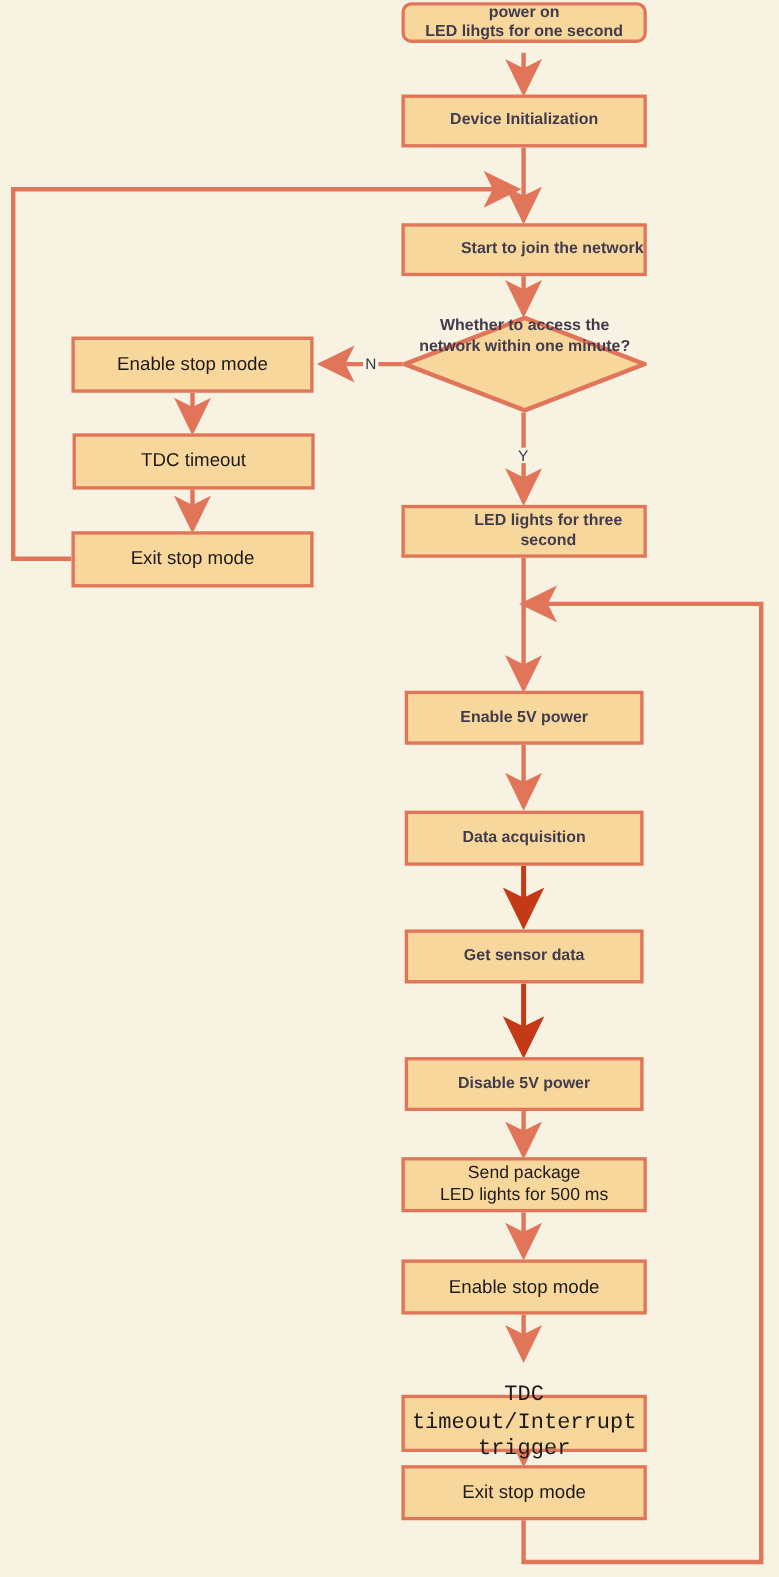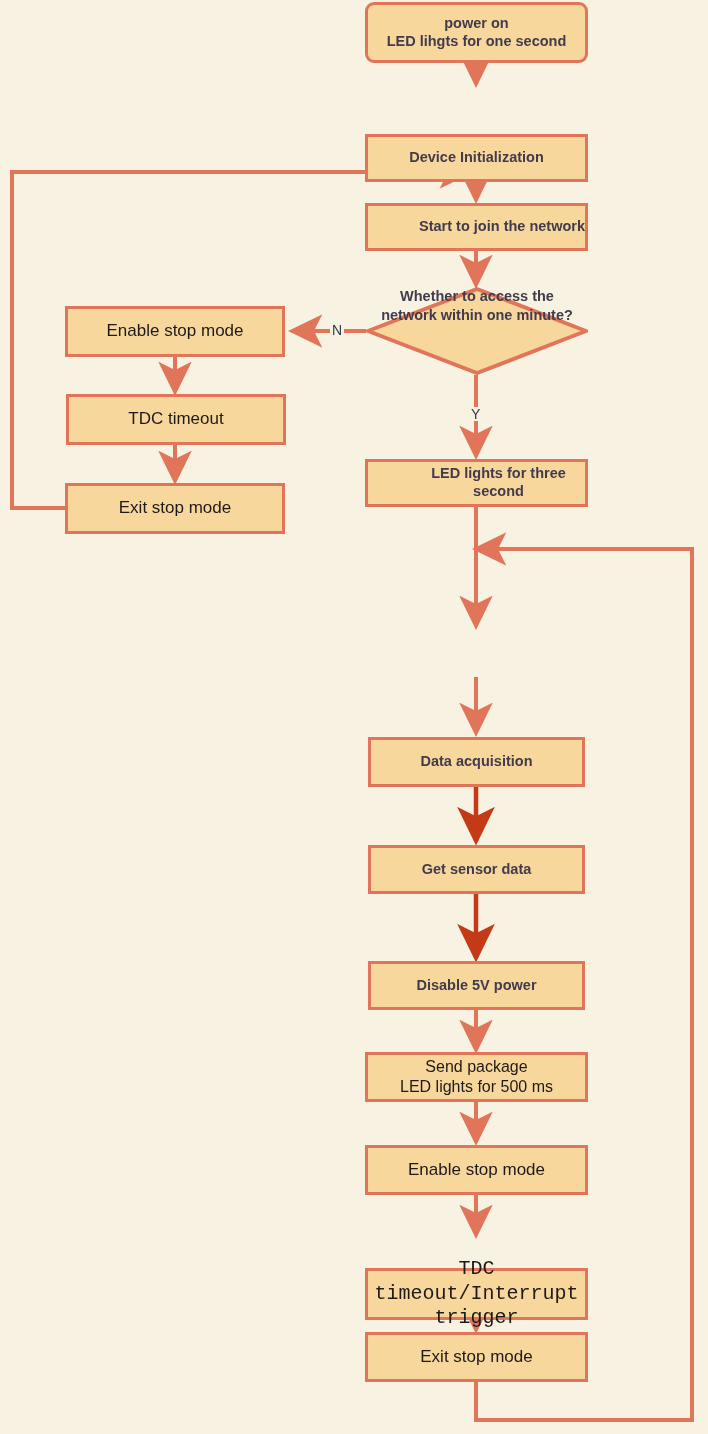--- a/index.html
+++ b/index.html
@@ -135,28 +135,28 @@
     </g>
 
     <g stroke="#c43a17" stroke-width="4.5" fill="none">
 
       <line x1="476" y1="787" x2="476" y2="841" marker-end="url(#ahd)"></line>
 
       <line x1="476" y1="894" x2="476" y2="958" marker-end="url(#ahd)"></line>
     </g>
   </svg>
 
-  <div class="node bold rounded" style="left:365px; top:2px; width:223px; height:61px;">
+  <div class="node bold rounded" style="left:365px; top:2px; width:223px; height:37px;">
     <span>
       <span>power on</span><br>
       <span>LED lihgts for one second</span>
     </span>
   </div>
 
-  <div class="node bold" style="left:365px; top:86px; width:223px; height:48px;margin-top:48px;">
+  <div class="node bold" style="left:365px; top:86px; width:223px; height:48px;">
     <span>Device Initialization</span>
   </div>
 
   <div class="node bold" style="left:365px; top:203px; width:223px; height:48px;justify-content:flex-end;">
     <span>Start to join the network</span>
   </div>
 
   <div class="diamond-wrap" style="left:366px; top:287px; width:222px; height:88px;">
     <svg class="diamond-shape" viewBox="0 0 222 88" preserveAspectRatio="none">
       <polygon points="111,2 220,44 111,86 2,44" fill="#f8d79d" stroke="#e1755a" stroke-width="4"></polygon>
@@ -176,20 +176,23 @@
   </div>
 
   <div class="node plain" style="left:65px; top:483px; width:220px; height:51px;">
     <span>Exit stop mode</span>
   </div>
 
   <div class="node bold" style="left:365px; top:459px; width:223px; height:48px;padding-left:44px;">
     <span>LED lights for three second</span>
   </div>
 
+  <div class="node bold" style="left:368px; top:628px; width:217px; height:49px;">
+    <span>Enable 5V power</span>
+  </div>
 
   <div class="node bold" style="left:368px; top:737px; width:217px; height:50px;">
     <span>Data acquisition</span>
   </div>
 
   <div class="node bold" style="left:368px; top:845px; width:217px; height:49px;">
     <span>Get sensor data</span>
   </div>
 
   <div class="node bold" style="left:368px; top:961px; width:217px; height:49px;">

